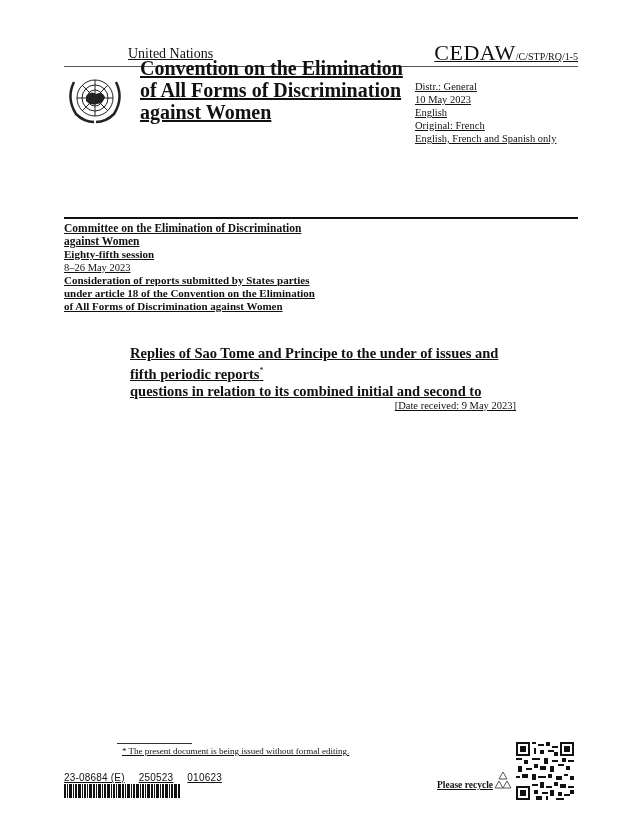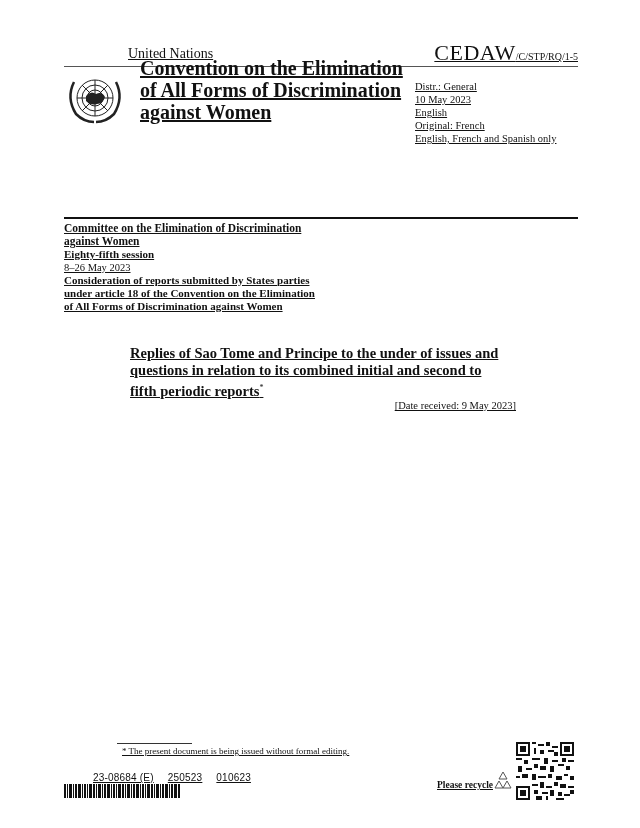--- a/index.html
+++ b/index.html
@@ -17,21 +17,21 @@
   .rule-mid { left:64px; width:514px; top:217px; height:2px; background:#111; }
   .committee { left:64px; top:222px; font-size:11.5px; line-height:13px; width:330px; }
   .committee .b { font-weight:bold; }
   .committee .sb { font-weight:bold; font-size:11px; }
   .committee .n { font-size:10.5px; }
   .doc-title { left:130px; top:345px; font-size:14.5px; font-weight:bold; line-height:17px; width:390px; }
   .doc-title sup { font-size:8px; font-weight:normal; }
   .date-recv { right:124px; top:400px; font-size:10.5px; }
   .fn-rule { left:117px; top:743px; width:75px; height:1px; background:#333; }
   .footnote { left:122px; top:746px; font-size:9px; }
-  .jobno { left:64px; top:772px; font-size:10px; font-family:"Liberation Sans", sans-serif; letter-spacing:0.2px;margin-left:29px; }
+  .jobno { left:64px; top:772px; font-size:10px; font-family:"Liberation Sans", sans-serif; letter-spacing:0.2px; }
   .jobno span { margin-right:14px; }
   .barcode { left:64px; top:784px; width:116px; height:14px; }
   .recycle-text { left:437px; top:780px; font-size:9.5px; font-weight:bold; }
   .recycle-icon { left:492px; top:770px; width:22px; height:22px; }
   .qr { left:516px; top:742px; width:58px; height:58px; }
 </style>
 </head>
 <body>
 
 <div class="abs un-label">United Nations</div>
@@ -80,22 +80,22 @@
   <div class="b">against Women</div>
   <div class="sb">Eighty-fifth session</div>
   <div class="n">8–26 May 2023</div>
   <div class="sb">Consideration of reports submitted by States parties</div>
   <div class="sb">under article 18 of the Convention on the Elimination</div>
   <div class="sb">of All Forms of Discrimination against Women</div>
 </div>
 
 <div class="abs doc-title">
   <div>Replies of Sao Tome and Principe to the under of issues and</div>
+  <div><span>fifth periodic reports</span><sup>*</sup></div>
   <div>questions in relation to its combined initial and second to</div>
-  <div><span>fifth periodic reports</span><sup>*</sup></div>
 </div>
 
 <div class="abs date-recv">[Date received: 9 May 2023]</div>
 
 <div class="abs fn-rule"></div>
 <div class="abs footnote">*  The present document is being issued without formal editing.</div>
 
 <div class="abs jobno">
   <span>23-08684 (E)</span><span>250523</span><span>010623</span>
 </div>

